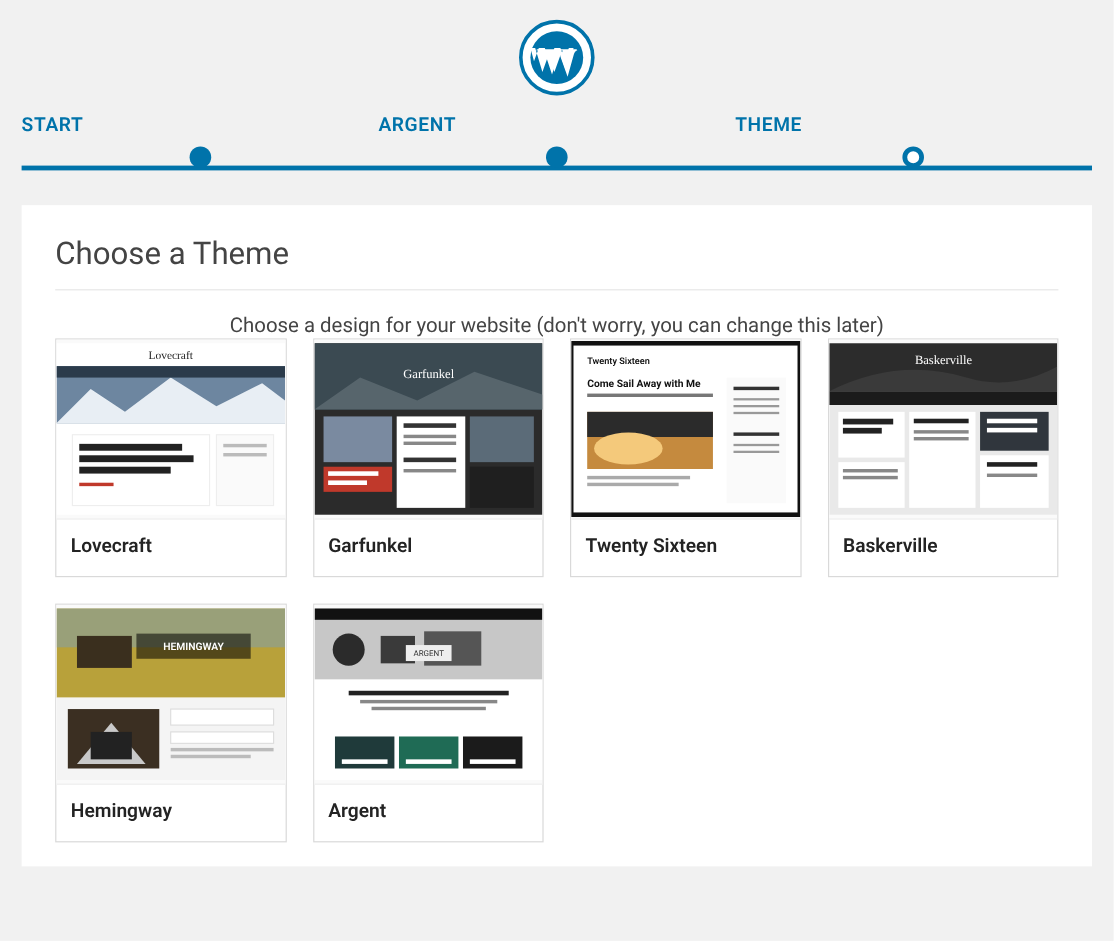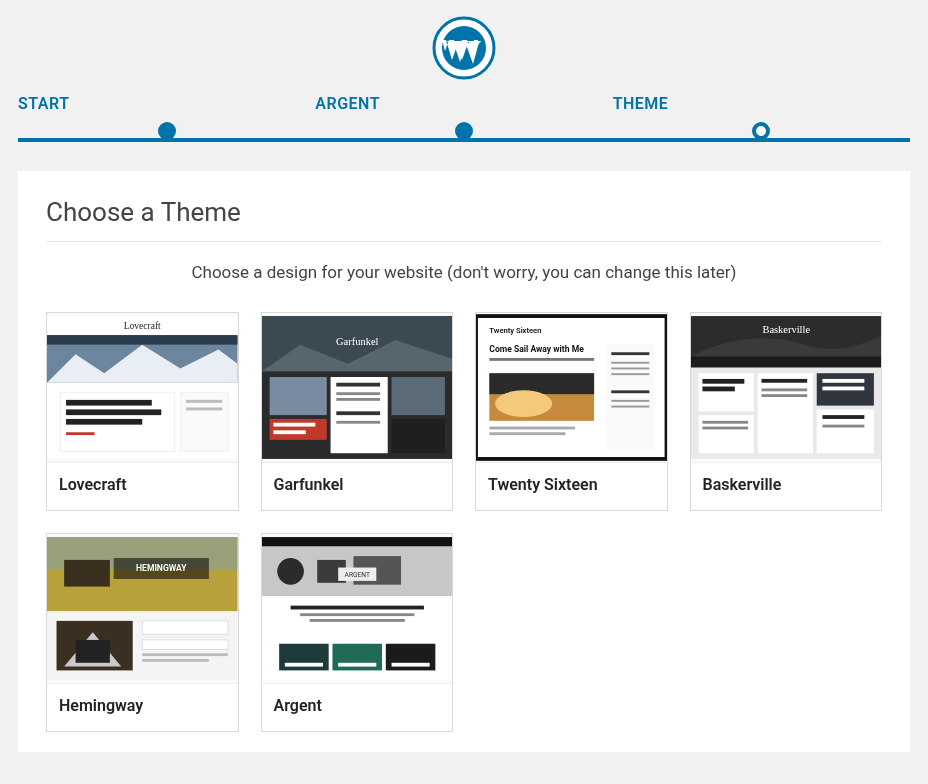--- a/index.html
+++ b/index.html
@@ -10,21 +10,21 @@
     .steps{position:relative;margin:0 18px 22px}
     .step-line{position:absolute;top:44px;left:0;right:0;height:4px;background:#0073aa}
     .step-row{display:flex;justify-content:space-between;position:relative}
     .step{flex:1;text-align:left;position:relative;cursor:pointer}
     .step-label{color:#0073aa;font-weight:600;font-size:16px;letter-spacing:.5px;padding-bottom:18px;display:block}
     .step-dot{width:18px;height:18px;border-radius:50%;background:#0073aa;margin:0 auto;position:relative;top:-9px}
     .step.current .step-dot{background:#fff;border:4px solid #0073aa;width:18px;height:18px}
     .panel{background:#fff;margin:0 18px;padding:26px 28px 20px}
     .title{font-size:26px;font-weight:400;color:#444;margin-bottom:14px}
     .hr{border:0;border-top:1px solid #e6e6e6;margin-bottom:20px}
-    .subtitle{text-align:center;color:#444;font-size:17px;margin-bottom:30px}
+    .subtitle{text-align:center;color:#444;font-size:17px;}
     .grid{display:grid;grid-template-columns:repeat(4,1fr);gap:22px}
     .card{border:1px solid #d9d9d9;background:#fff;cursor:pointer;display:flex;flex-direction:column}
     .thumb{background:#fafafa;border-bottom:1px solid #eee;height:150px;display:flex;align-items:center;justify-content:center;overflow:hidden}
     .thumb svg{width:100%;height:100%;display:block}
     .card-title{padding:12px 12px 16px;font-size:16px;font-weight:600;color:#232323}
   </style>
 </head>
 <body>
 
 <div class="page">

